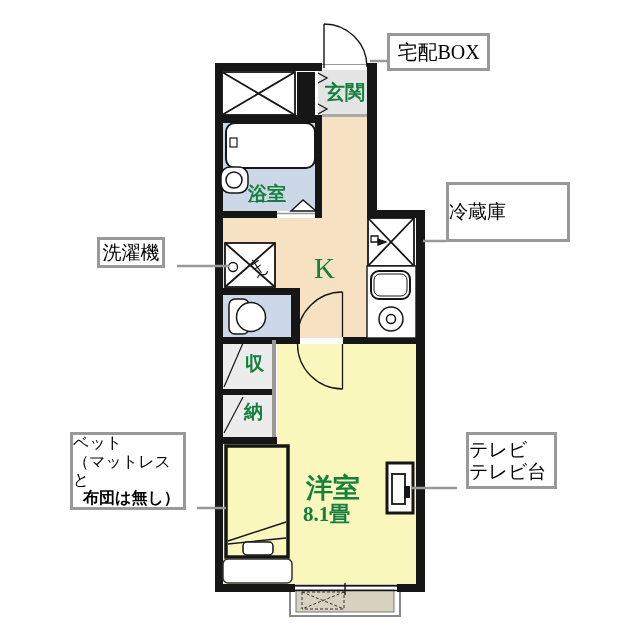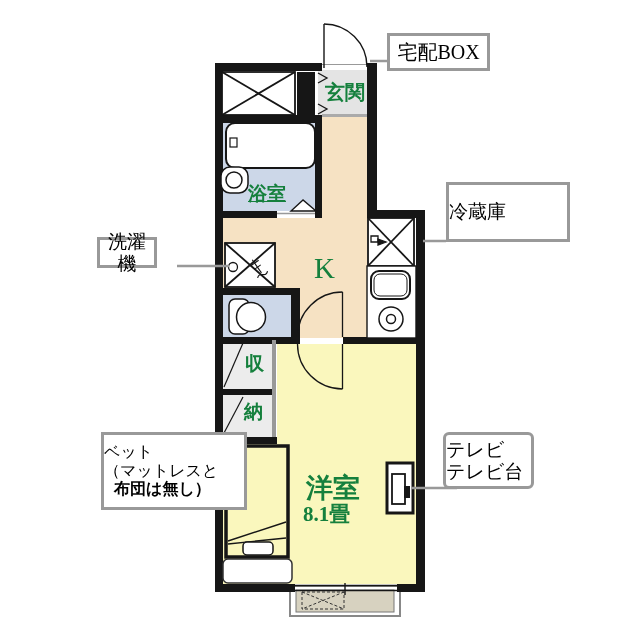--- a/index.html
+++ b/index.html
@@ -6,21 +6,21 @@
   #canvas{
     position:relative;width:640px;height:640px;background:#ffffff;overflow:hidden;
     font-family:"Liberation Serif","DejaVu Serif",serif;color:#111;
   }
   #plan-svg{position:absolute;left:0;top:0;}
   .callout{
     position:absolute;background:#ffffff;border:3px solid #999;
     color:#000;line-height:1.15;box-sizing:border-box;
     display:flex;flex-direction:column;justify-content:center;
   }
-  .callout.center{align-items:center;text-align:center;}
+  .callout.center{align-items:center;}
   .callout.left{align-items:flex-start;text-align:left;padding-left:0;}
   .roomtext{position:absolute;color:#15803d;white-space:nowrap;}
   .w600{font-weight:600;}
 </style>
 </head>
 <body>
 
 <div id="canvas">
 
   <svg id="plan-svg" width="640" height="640" viewBox="0 0 640 640">
@@ -177,31 +177,31 @@
   </svg>
 
   <div class="callout center" style="left:387px;top:33px;width:103px;height:38px;font-size:20px;">
     <span>宅配BOX</span>
   </div>
 
   <div class="callout left" style="left:446px;top:182px;width:124px;height:60px;font-size:19px;">
     <span>冷蔵庫</span>
   </div>
 
-  <div class="callout center" style="left:97px;top:237px;width:60px;height:31px;font-size:19px;">
+  <div class="callout center" style="left:97px;top:237px;width:68px;height:31px;font-size:19px;">
     <span>洗濯機</span>
   </div>
 
-  <div class="callout left" style="left:70px;top:432px;width:146px;height:78px;font-size:16px;margin-left:31px;">
+  <div class="callout left" style="left:70px;top:432px;width:116px;height:78px;font-size:16px;">
     <span>ベット</span>
     <span>（マットレスと</span>
     <span style="padding-left:10px;font-weight:bold;">布団は無し）</span>
   </div>
 
-  <div class="callout left" style="left:443px;top:432px;width:91px;height:57px;font-size:19px;border-radius:6px;">
+  <div class="callout left" style="left:466px;top:432px;width:91px;height:57px;font-size:19px;">
     <span>テレビ</span>
     <span>テレビ台</span>
   </div>
 
   <div class="roomtext w600" style="left:325px;top:79px;font-size:20px;">玄関</div>
   <div class="roomtext w600" style="left:248px;top:181px;font-size:19px;text-decoration:underline;">浴室</div>
   <div class="roomtext" style="left:314px;top:252px;font-size:29px;">K</div>
   <div class="roomtext w600" style="left:245px;top:351px;font-size:19px;">収</div>
   <div class="roomtext w600" style="left:244px;top:399px;font-size:19px;">納</div>
   <div class="roomtext w600" style="left:306px;top:470px;font-size:27px;">洋室</div>

